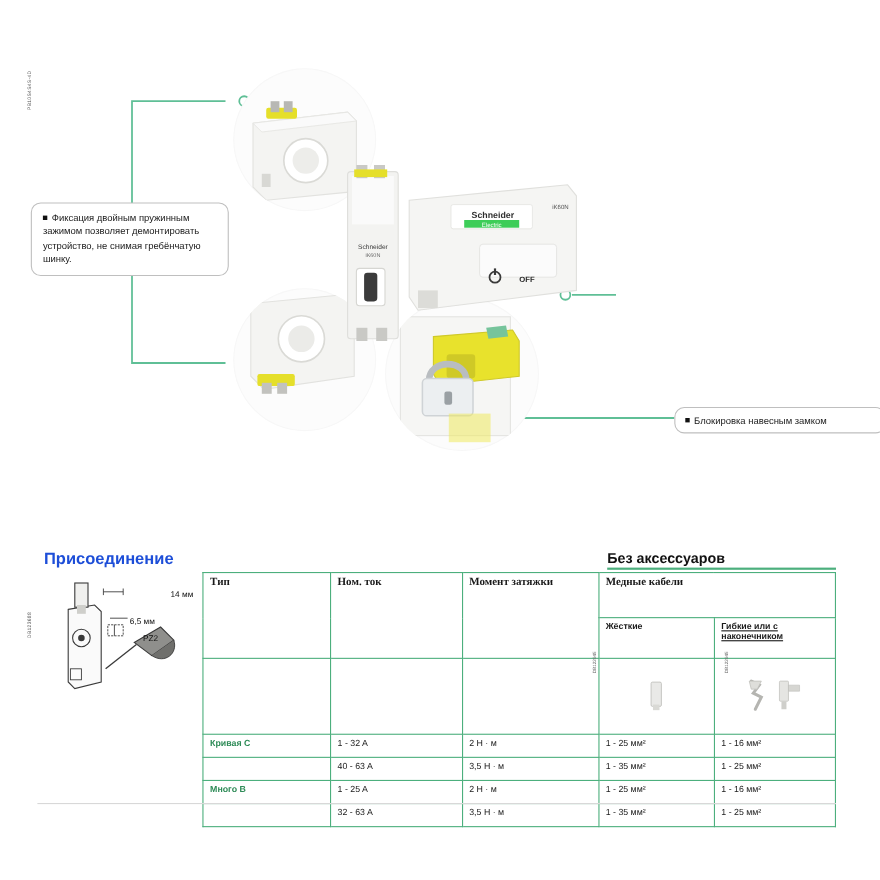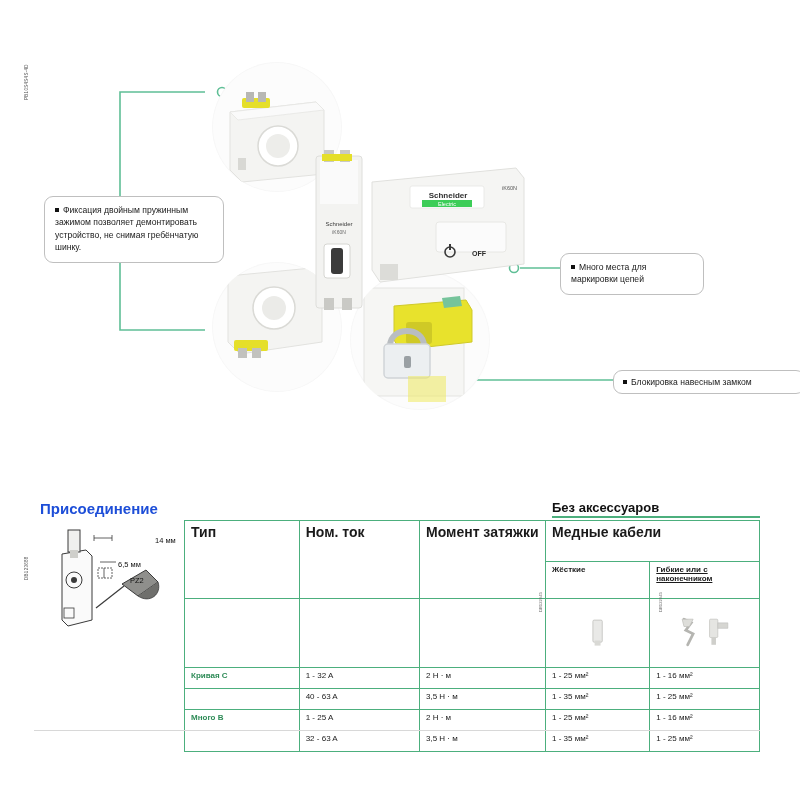--- a/index.html
+++ b/index.html
@@ -60,21 +60,21 @@
     box-shadow: 0 0 0 0 rgba(0,0,0,0);
   }
   .callout .bullet {
     display: inline-block;
     width: 4px; height: 4px;
     background: #111;
     margin-right: 4px;
     vertical-align: 1px;
   }
 
-  #callout-spring { left: 28px; top: 196px; width: 158px; margin-left: 16px; }
+  #callout-spring { left: 28px; top: 184px; width: 158px; }
   #callout-marking { left: 560px; top: 253px; width: 122px; }
   #callout-padlock { left: 613px; top: 370px; width: 172px; padding: 5px 9px; }
 
   
   .photo {
     position: absolute;
     overflow: hidden;
   }
   .circle-photo {
     border-radius: 50%;
@@ -125,23 +125,24 @@
     border: 1px solid #4caf7d;
     padding: 3px 6px;
     vertical-align: top;
     text-align: left;
     font-weight: normal;
     color: #1a1a1a;
     height: 14px;
   }
   .tbl .hdr {
     font-weight: bold;
-    font-size: 14px;
+    font-size: 10px;
     height: 34px;
     vertical-align: top;
+    font-family: Liberation Serif, serif;
   }
   .tbl .hdr-sub {
     font-weight: bold;
     font-size: 8px;
     height: 30px;
     vertical-align: top;
   }
   .tbl .curve {
     color: #2e8b57;
     font-weight: bold;
@@ -280,23 +281,20 @@
         <rect x="83" y="84" width="2" height="6" fill="#3a3a3a"></rect>
         <text x="106" y="96" font-family="Liberation Sans, sans-serif" font-size="7" fill="#2a2a2a" font-weight="bold">OFF</text>
         <rect x="14" y="104" width="18" height="16" fill="#dcdcd8"></rect>
       </svg>
     </div>
 
     <div class="callout" id="callout-spring">
       <span class="bullet"></span><span>Фиксация двойным пружинным зажимом позволяет демонтировать устройство, не снимая гребёнчатую шинку.</span>
     </div>
 
-    <div class="callout" id="callout-marking">
-      <span class="bullet"></span><span>Много места для маркировки цепей</span>
-    </div>
 
     <div class="callout" id="callout-padlock">
       <span class="bullet"></span><span>Блокировка навесным замком</span>
     </div>
   </div>
 
   <div class="notes">
   </div>
 
   <div class="sec-title">Присоединение</div>

